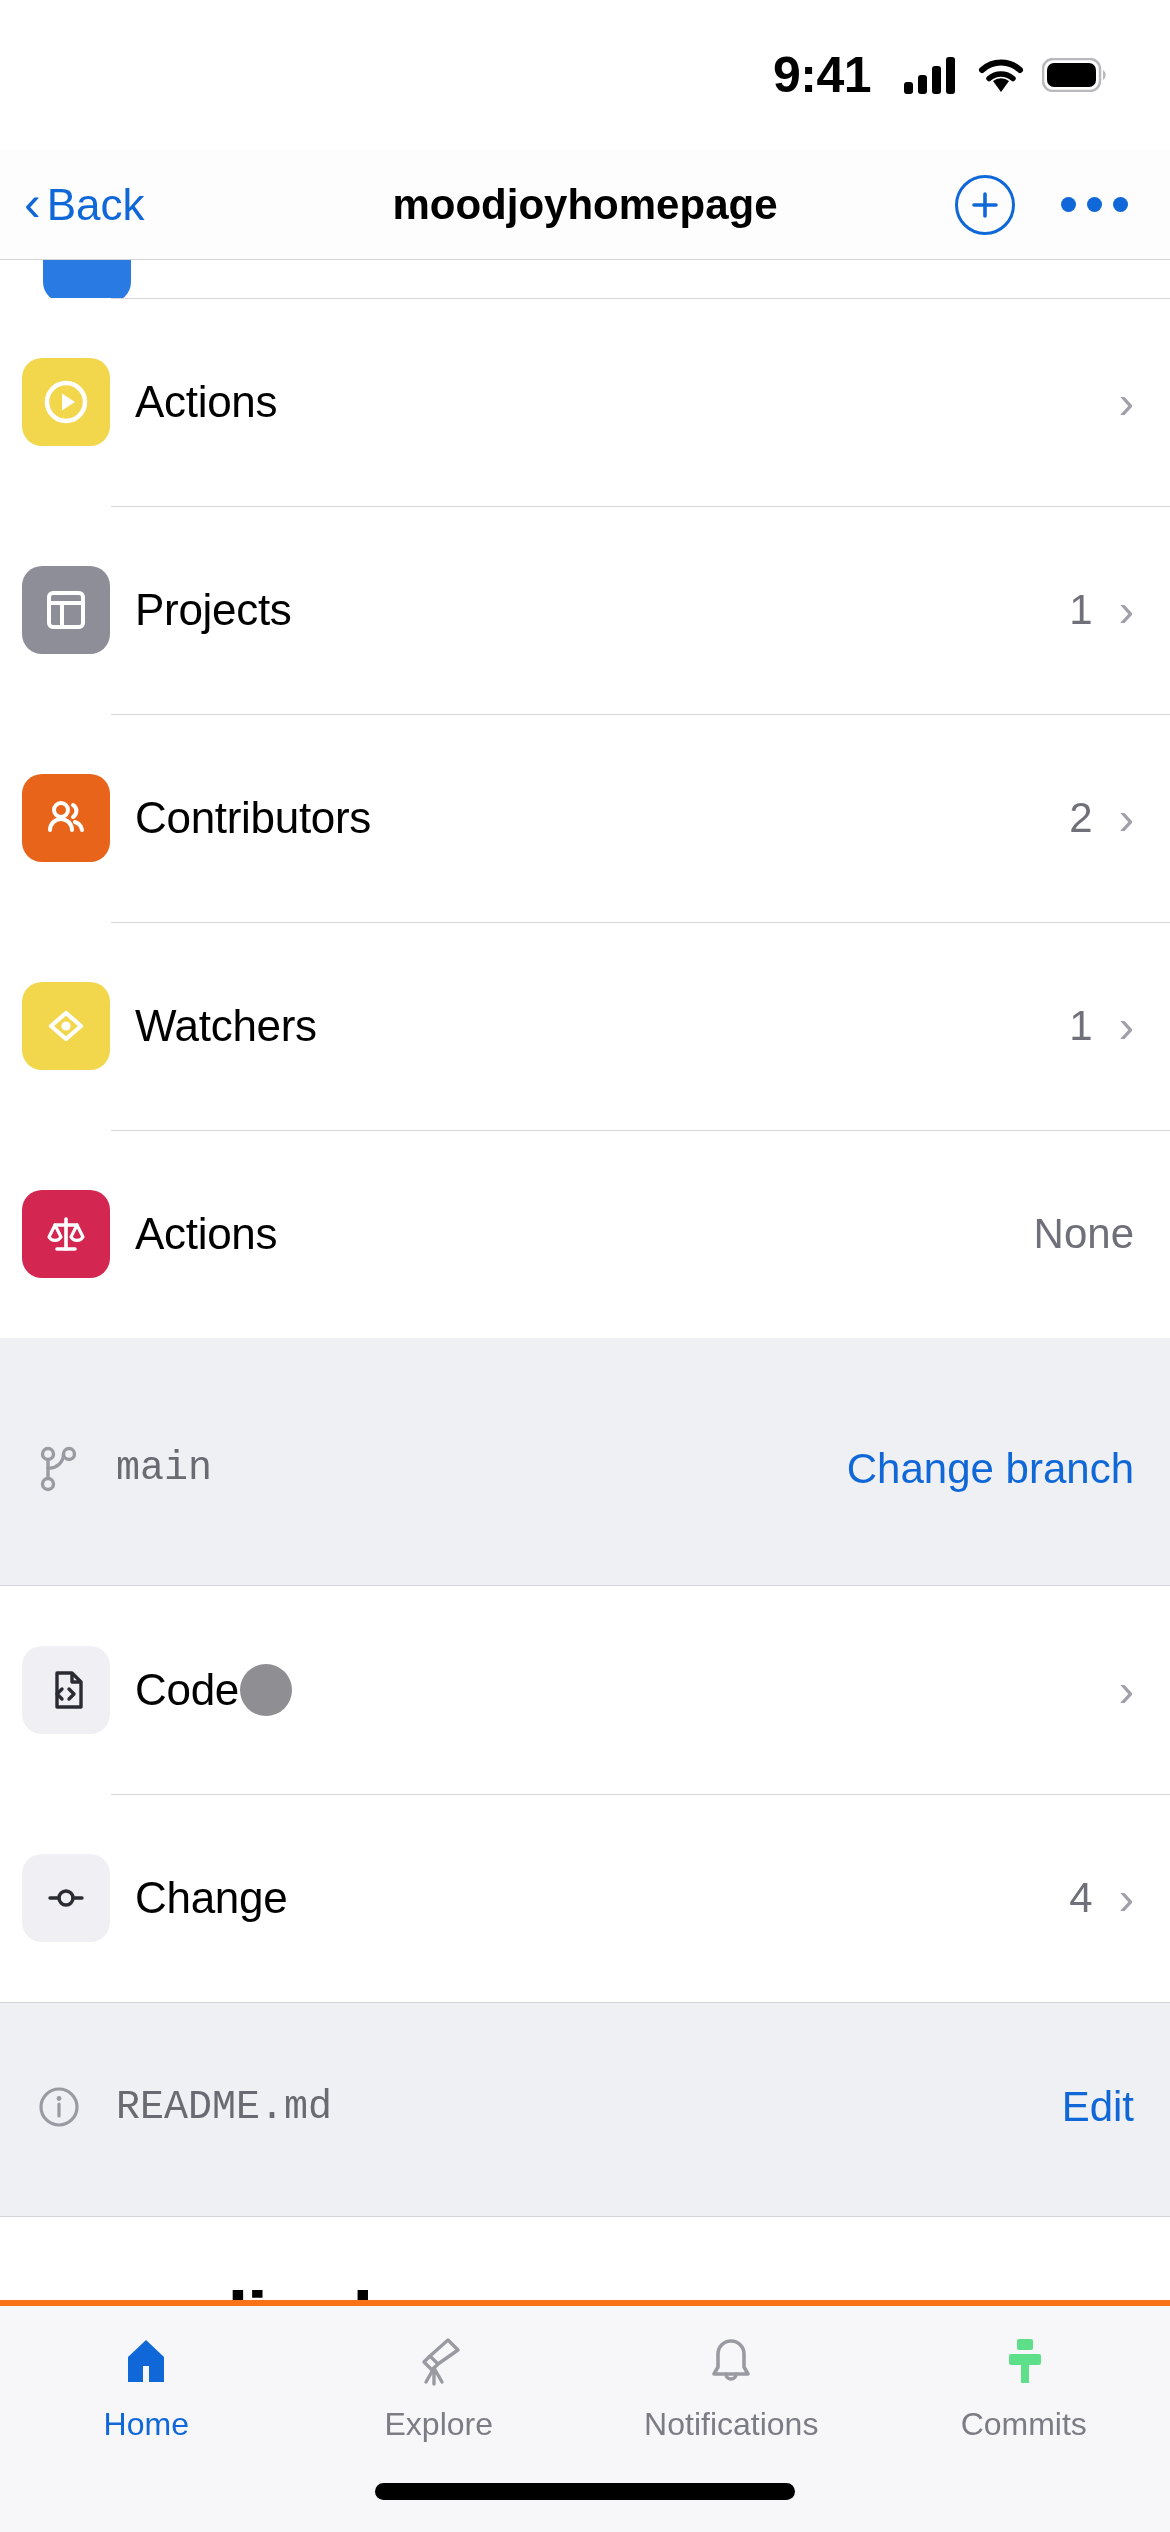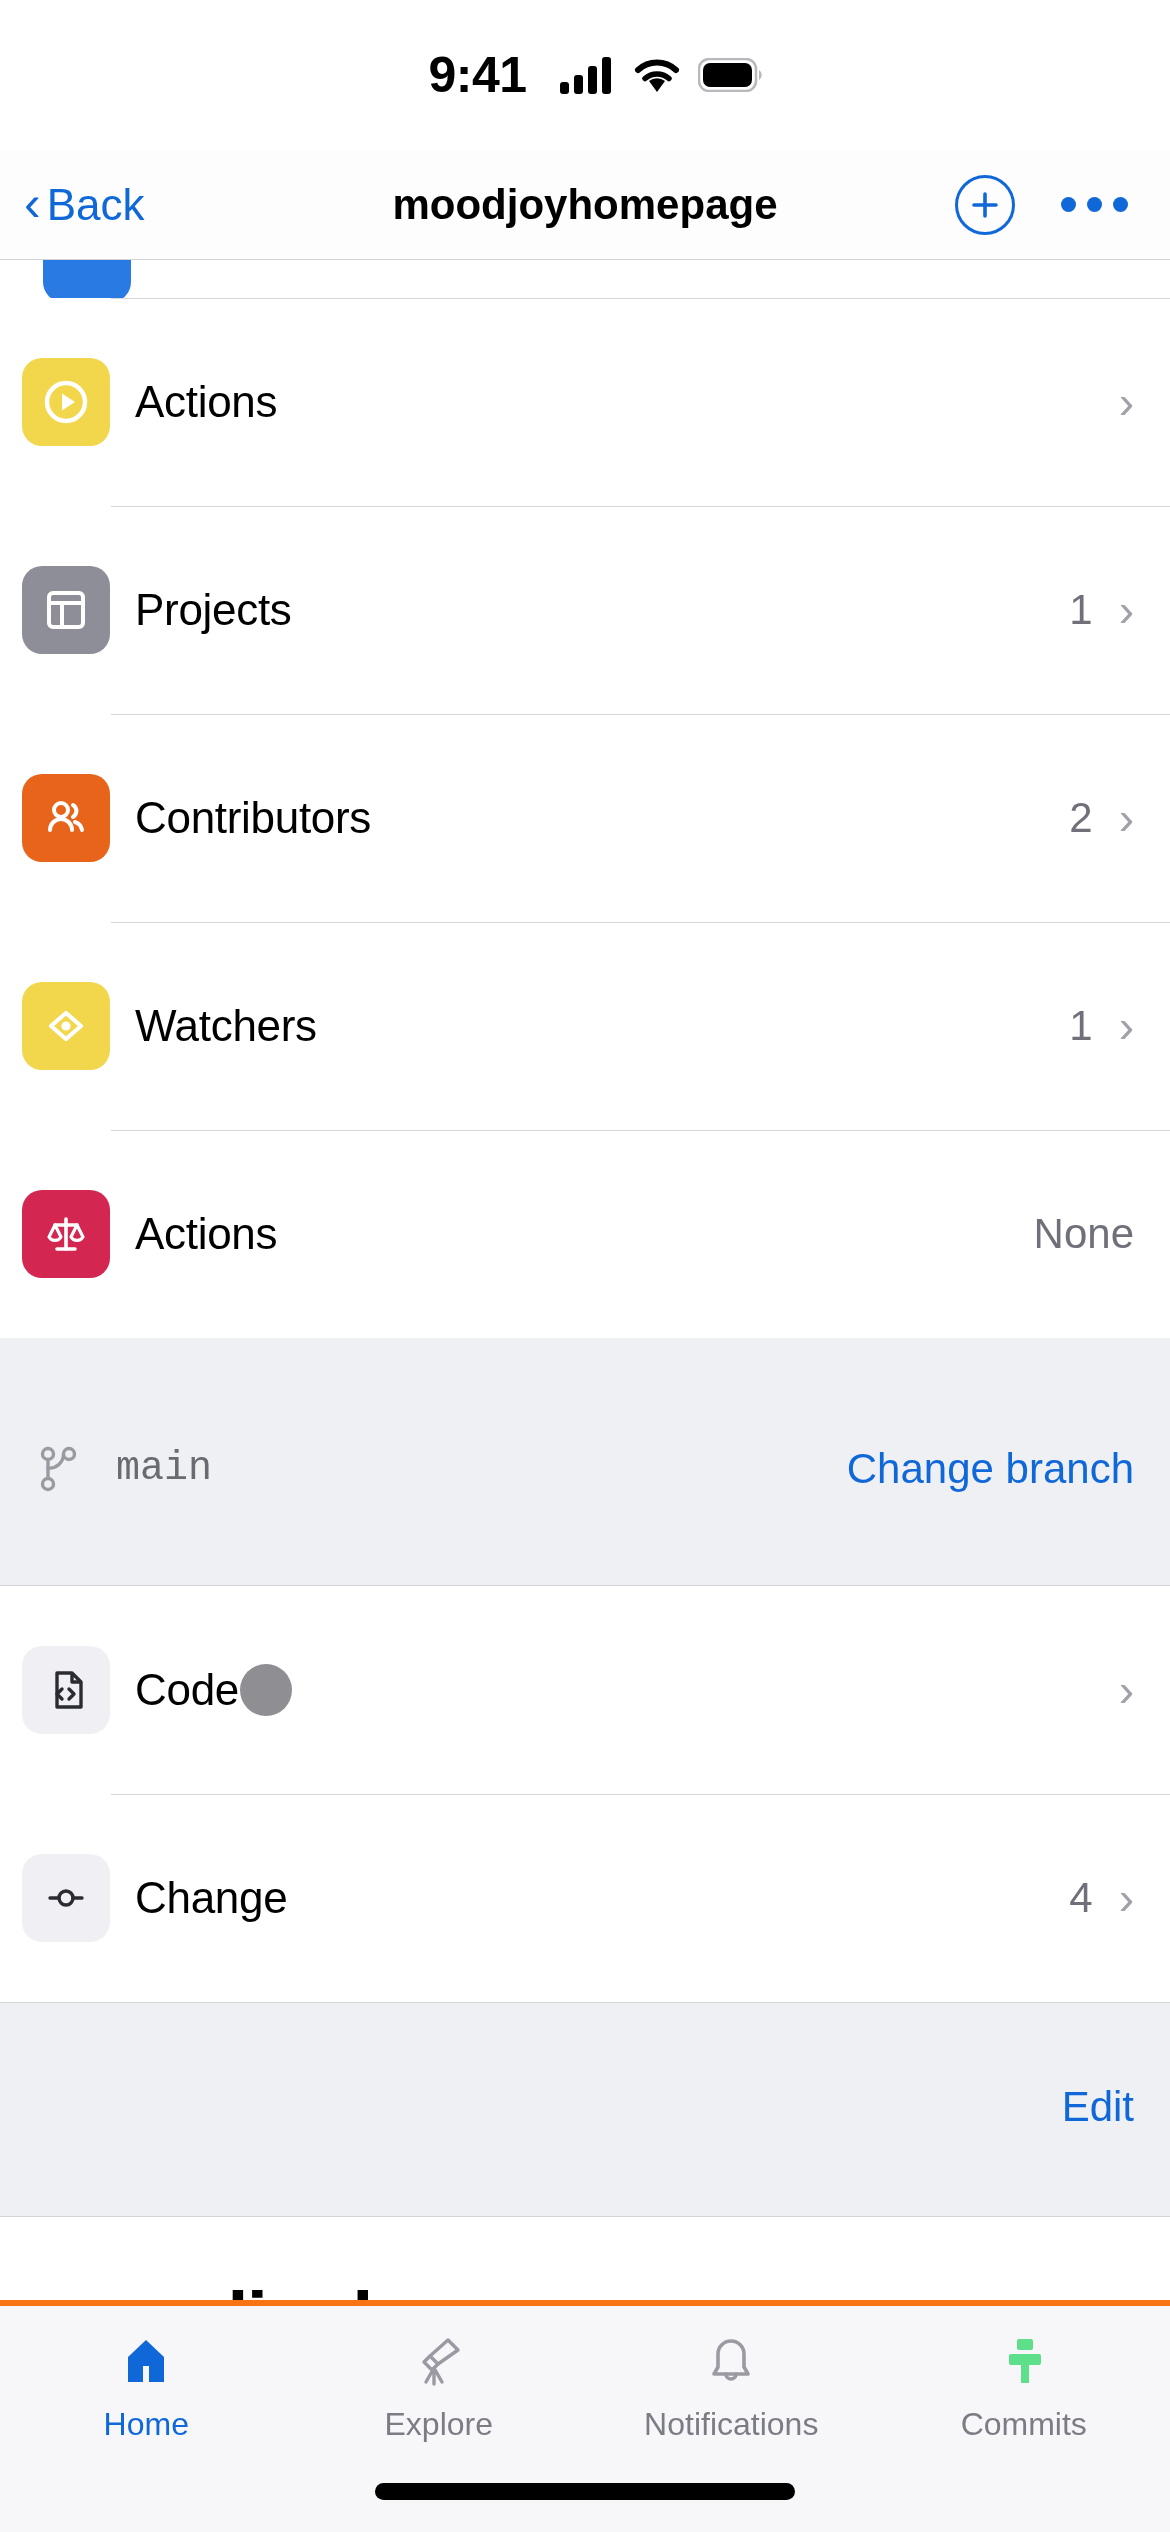--- a/index.html
+++ b/index.html
@@ -7,21 +7,21 @@
     width:1170px; height:2532px;
     font-family:"Liberation Sans", sans-serif;
     background:#ffffff;
     overflow:hidden;
   }
   body { position:relative; }
 
   
   .statusbar {
     height:150px;
-    display:flex; align-items:center; justify-content:center;
+    display:flex; align-items:center; justify-content:flex-end;
     padding:0 62px 0 84px;
     background:#ffffff;
     gap:33px;
   }
   .status-time {
     font-size:50px; font-weight:700; color:#000; letter-spacing:-0.5px;
   }
   .status-icons { display:flex; align-items:center; gap:16px; }
 
   
@@ -322,20 +322,28 @@
     </div>
     <div class="row-label">Change</div>
     <div class="row-right">
       <span class="row-value">4</span>
       <span class="chevron-right">›</span>
     </div>
   </div>
 
   <div class="readme-spacer" style="border-top:1px solid #d4d4d8;"></div>
   <div class="graybar" style="border-top:none;border-bottom:none;height:100px;">
+    <div class="gb-left">
+      <svg width="46" height="46" viewBox="0 0 46 46">
+        <circle cx="23" cy="23" r="18" fill="none" stroke="#9a9aa2" stroke-width="3.2"></circle>
+        <circle cx="23" cy="14.5" r="2.4" fill="#9a9aa2"></circle>
+        <path d="M23 20 V32" stroke="#9a9aa2" stroke-width="3.2" stroke-linecap="round"></path>
+      </svg>
+      <span class="gb-mono">README.md</span>
+    </div>
     <span class="gb-action">Edit</span>
   </div>
   <div class="readme-spacer" style="border-bottom:1px solid #d4d4d8;height:60px;"></div>
 
   <div class="readme">
     <h1>moodjoyhomepage</h1>
     <hr>
     <p>Hope page for moodjoy website</p>
   </div>
 </div>

